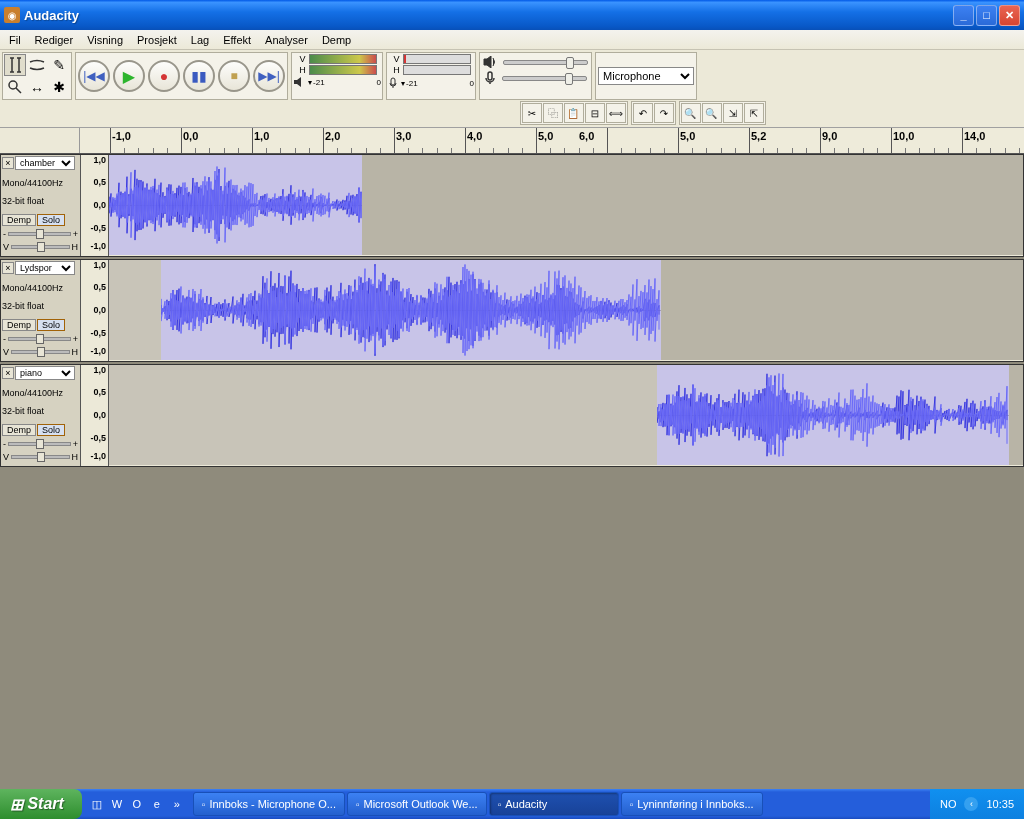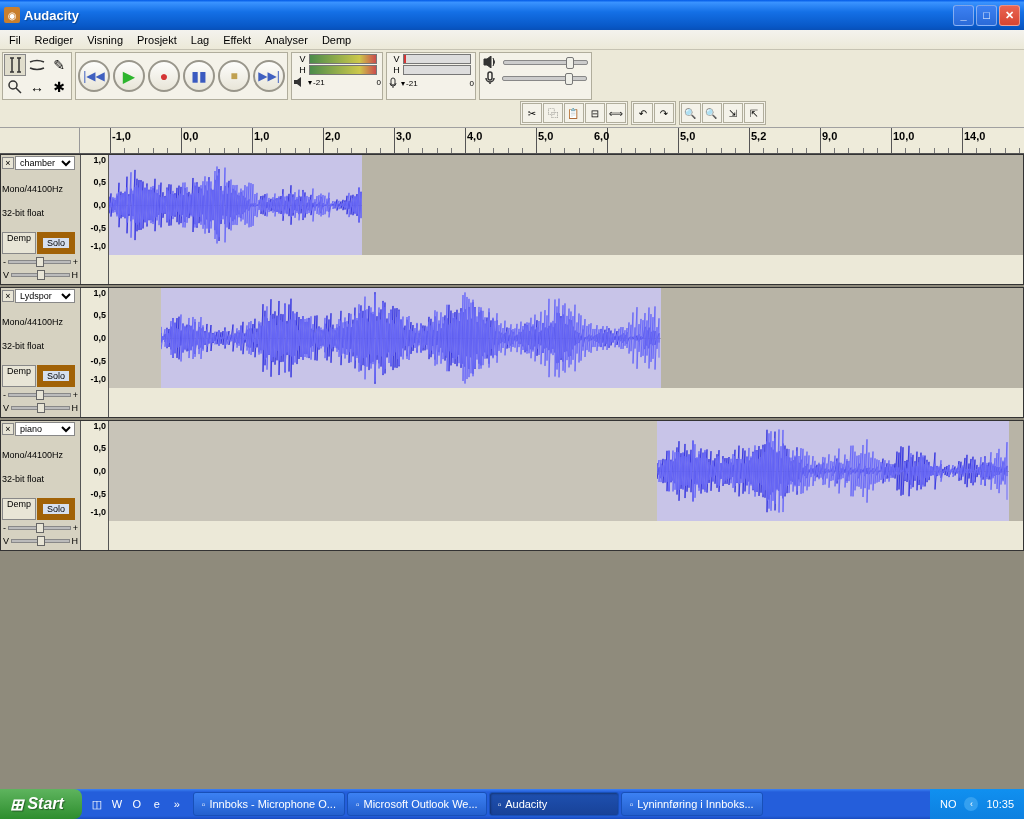--- a/index.html
+++ b/index.html
@@ -51,24 +51,24 @@
 .timeline-ruler .tick { position: absolute; top: 0; height: 100%; border-left: 1px solid #555; }
 .timeline-ruler .tick-label { position: absolute; top: 2px; font-size: 11px; font-weight: bold; }
 
 
 .tracks-area { background: #8F8B7C; height: 684px; overflow: hidden; position: relative; }
 .track { display: flex; border: 1px solid #333; margin-bottom: 2px; background: #ECE9D8; }
 .track-panel { width: 80px; background: #D6D2C1; border-right: 1px solid #555; padding: 1px; font-size: 9px; }
 .track-panel .track-header { display: flex; align-items: center; background: #D6D2C1; margin-bottom: 1px; }
 .track-panel .close-x { width: 12px; height: 12px; border: 1px solid #888; display: flex; align-items: center; justify-content: center; font-size: 9px; margin-right: 1px; background: #E8E5D6; }
 .track-panel select { width: 60px; font-size: 9px; height: 14px; }
-.track-panel .info-line { font-size: 9px; margin: 14px 0; }
+.track-panel .info-line { font-size: 9px; margin: 8px 0; }
 .track-panel .mutesolo { display: flex; gap: 1px; margin: 2px 0; }
 .track-panel .ms-btn { font-size: 9px; padding: 0 4px; border: 1px solid #888; background: #E8E5D6; }
-.track-panel .ms-btn.solo { background: #D6E0F0; border: 6px solid #a16207; }
+.track-panel .ms-btn.solo { background: #D6E0F0; border: 1px solid #a16207; }
 .track-panel .mini-slider { display: flex; align-items: center; justify-content: space-between; margin: 3px 1px; }
 .track-panel .mini-slider .track-sl { height: 4px; background: #bbb; border: 1px solid #888; flex: 1; margin: 0 2px; position: relative; }
 .track-panel .mini-slider .track-sl .th { position: absolute; top: -4px; left: 45%; width: 8px; height: 10px; background: #E8E5D6; border: 1px solid #666; }
 
 .track-vscale { width: 28px; background: #ECE9D8; border-right: 1px solid #555; position: relative; font-size: 9px; }
 .track-vscale .vs-label { position: absolute; right: 2px; font-weight: bold; }
 
 .track-wave { flex: 1; background: #B8B4A6; position: relative; height: 100px; }
 .track-wave .selection { position: absolute; top: 0; bottom: 0; background: #C8C4B8; }
 .track-wave .clip { position: absolute; top: 0; bottom: 0; background: #C8C4E8; }
@@ -214,20 +214,25 @@
     <div style="display:flex; align-items:center; gap:4px;">
       <svg width="14" height="14">
           <path d="M6 1 A2 2 0 0 1 8 3 L8 7 A2 2 0 0 1 6 9 A2 2 0 0 1 4 7 L4 3 A2 2 0 0 1 6 1 M2 7 A4 4 0 0 0 10 7 M6 11 L6 13" stroke="#333" fill="none" stroke-width="1.5"></path>
         </svg>
       <div class="slider-bar">
           <div class="slider-thumb" style="left:75%;"></div>
         </div>
     </div>
   </div>
 
+  <div class="toolbar-group" style="padding:2px;">
+    <select style="width:96px;">
+      <option>Microphone</option>
+    </select>
+  </div>
 </div>
 
 <div class="toolbars" style="border-top:none; margin-top:-2px; padding-top:0; justify-content: flex-start;">
   <div style="width:515px;"></div>
   <div class="toolbar-group">
     <div class="smallbtn">✂</div>
     <div class="smallbtn">⿻</div>
     <div class="smallbtn">📋</div>
     <div class="smallbtn">⊟</div>
     <div class="smallbtn">⟺</div>
@@ -283,21 +288,21 @@
       <div style="position: absolute; bottom: 0px; height: 5px; border-left: 1px solid rgb(119, 119, 119); left: 413.4px;"></div>
       <div style="position: absolute; bottom: 0px; height: 5px; border-left: 1px solid rgb(119, 119, 119); left: 427.6px;"></div>
       <div style="position: absolute; bottom: 0px; height: 5px; border-left: 1px solid rgb(119, 119, 119); left: 441.8px;"></div>
       <div class="tick" style="left: 456px;"></div>
       <div class="tick-label" style="left: 458px;">5,0</div>
       <div style="position: absolute; bottom: 0px; height: 5px; border-left: 1px solid rgb(119, 119, 119); left: 470.2px;"></div>
       <div style="position: absolute; bottom: 0px; height: 5px; border-left: 1px solid rgb(119, 119, 119); left: 484.4px;"></div>
       <div style="position: absolute; bottom: 0px; height: 5px; border-left: 1px solid rgb(119, 119, 119); left: 498.6px;"></div>
       <div style="position: absolute; bottom: 0px; height: 5px; border-left: 1px solid rgb(119, 119, 119); left: 512.8px;"></div>
       <div class="tick" style="left: 527px;"></div>
-      <div class="tick-label" style="left: 514px;">6,0</div>
+      <div class="tick-label" style="left: 499px;">6,0</div>
       <div style="position: absolute; bottom: 0px; height: 5px; border-left: 1px solid rgb(119, 119, 119); left: 541.2px;"></div>
       <div style="position: absolute; bottom: 0px; height: 5px; border-left: 1px solid rgb(119, 119, 119); left: 555.4px;"></div>
       <div style="position: absolute; bottom: 0px; height: 5px; border-left: 1px solid rgb(119, 119, 119); left: 569.6px;"></div>
       <div style="position: absolute; bottom: 0px; height: 5px; border-left: 1px solid rgb(119, 119, 119); left: 583.8px;"></div>
       <div class="tick" style="left: 598px;"></div>
       <div class="tick-label" style="left: 600px;">5,0</div>
       <div style="position: absolute; bottom: 0px; height: 5px; border-left: 1px solid rgb(119, 119, 119); left: 612.2px;"></div>
       <div style="position: absolute; bottom: 0px; height: 5px; border-left: 1px solid rgb(119, 119, 119); left: 626.4px;"></div>
       <div style="position: absolute; bottom: 0px; height: 5px; border-left: 1px solid rgb(119, 119, 119); left: 640.6px;"></div>
       <div style="position: absolute; bottom: 0px; height: 5px; border-left: 1px solid rgb(119, 119, 119); left: 654.8px;"></div>

